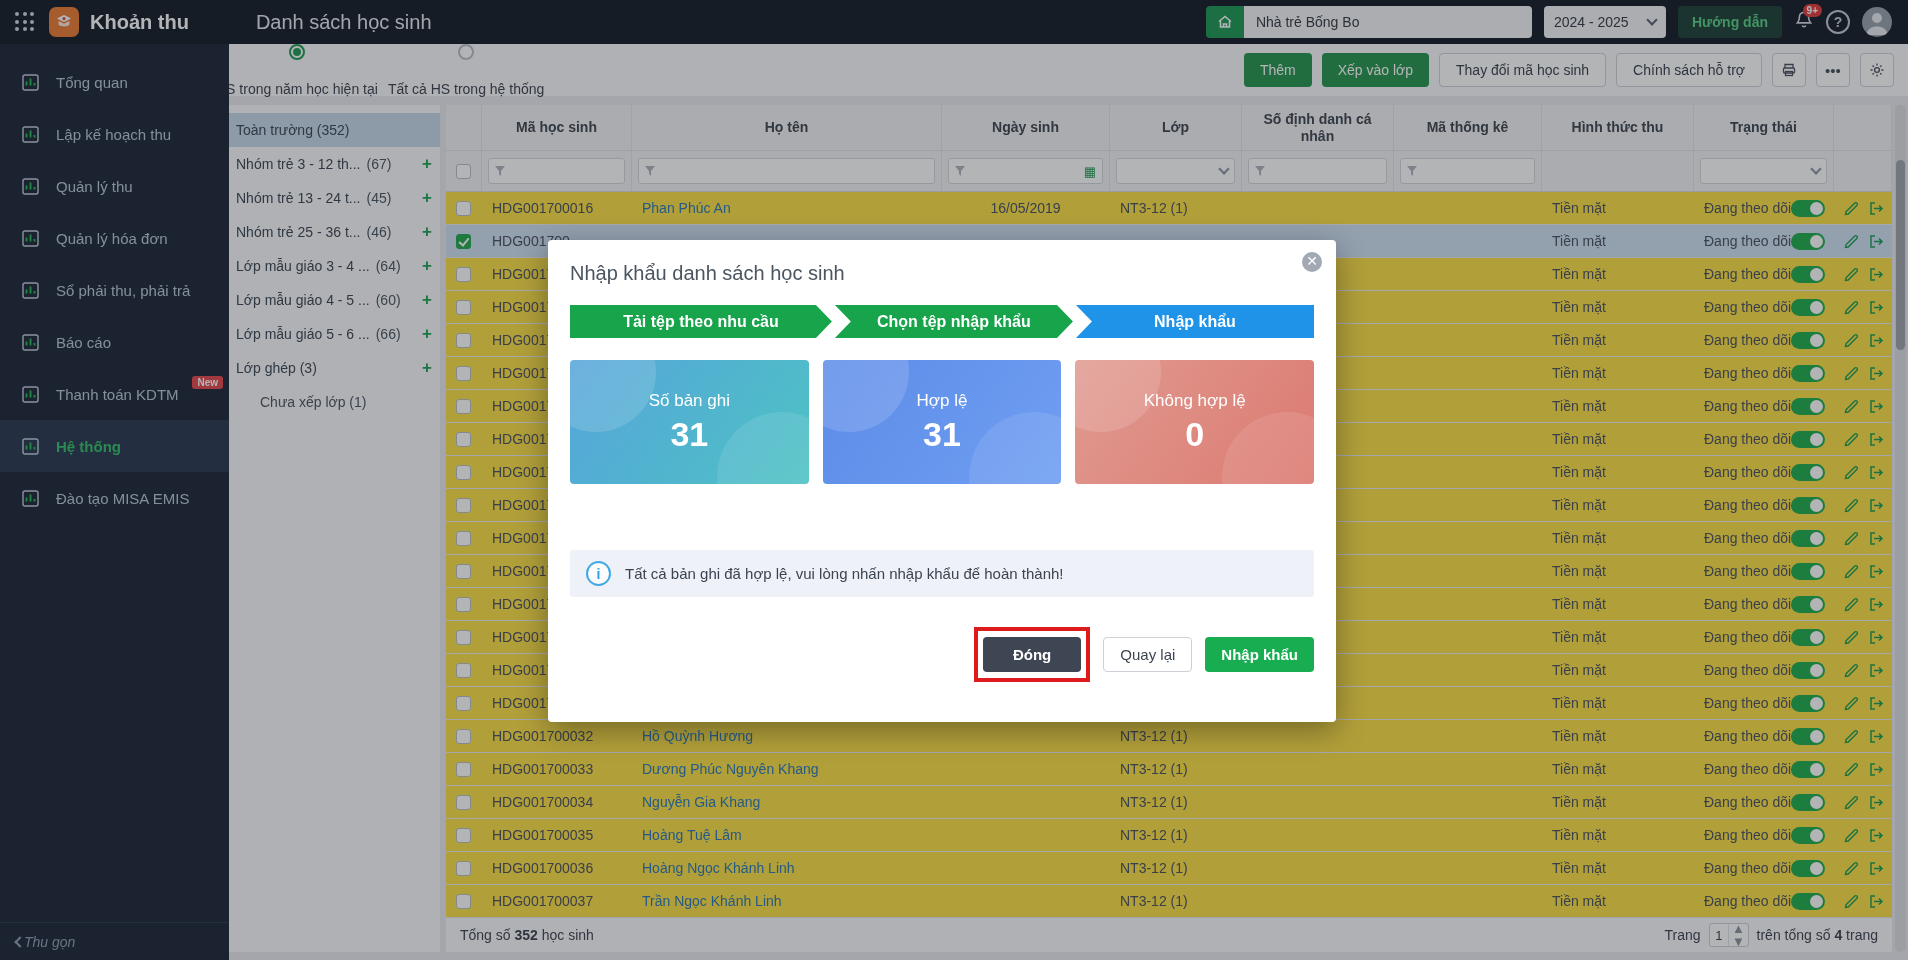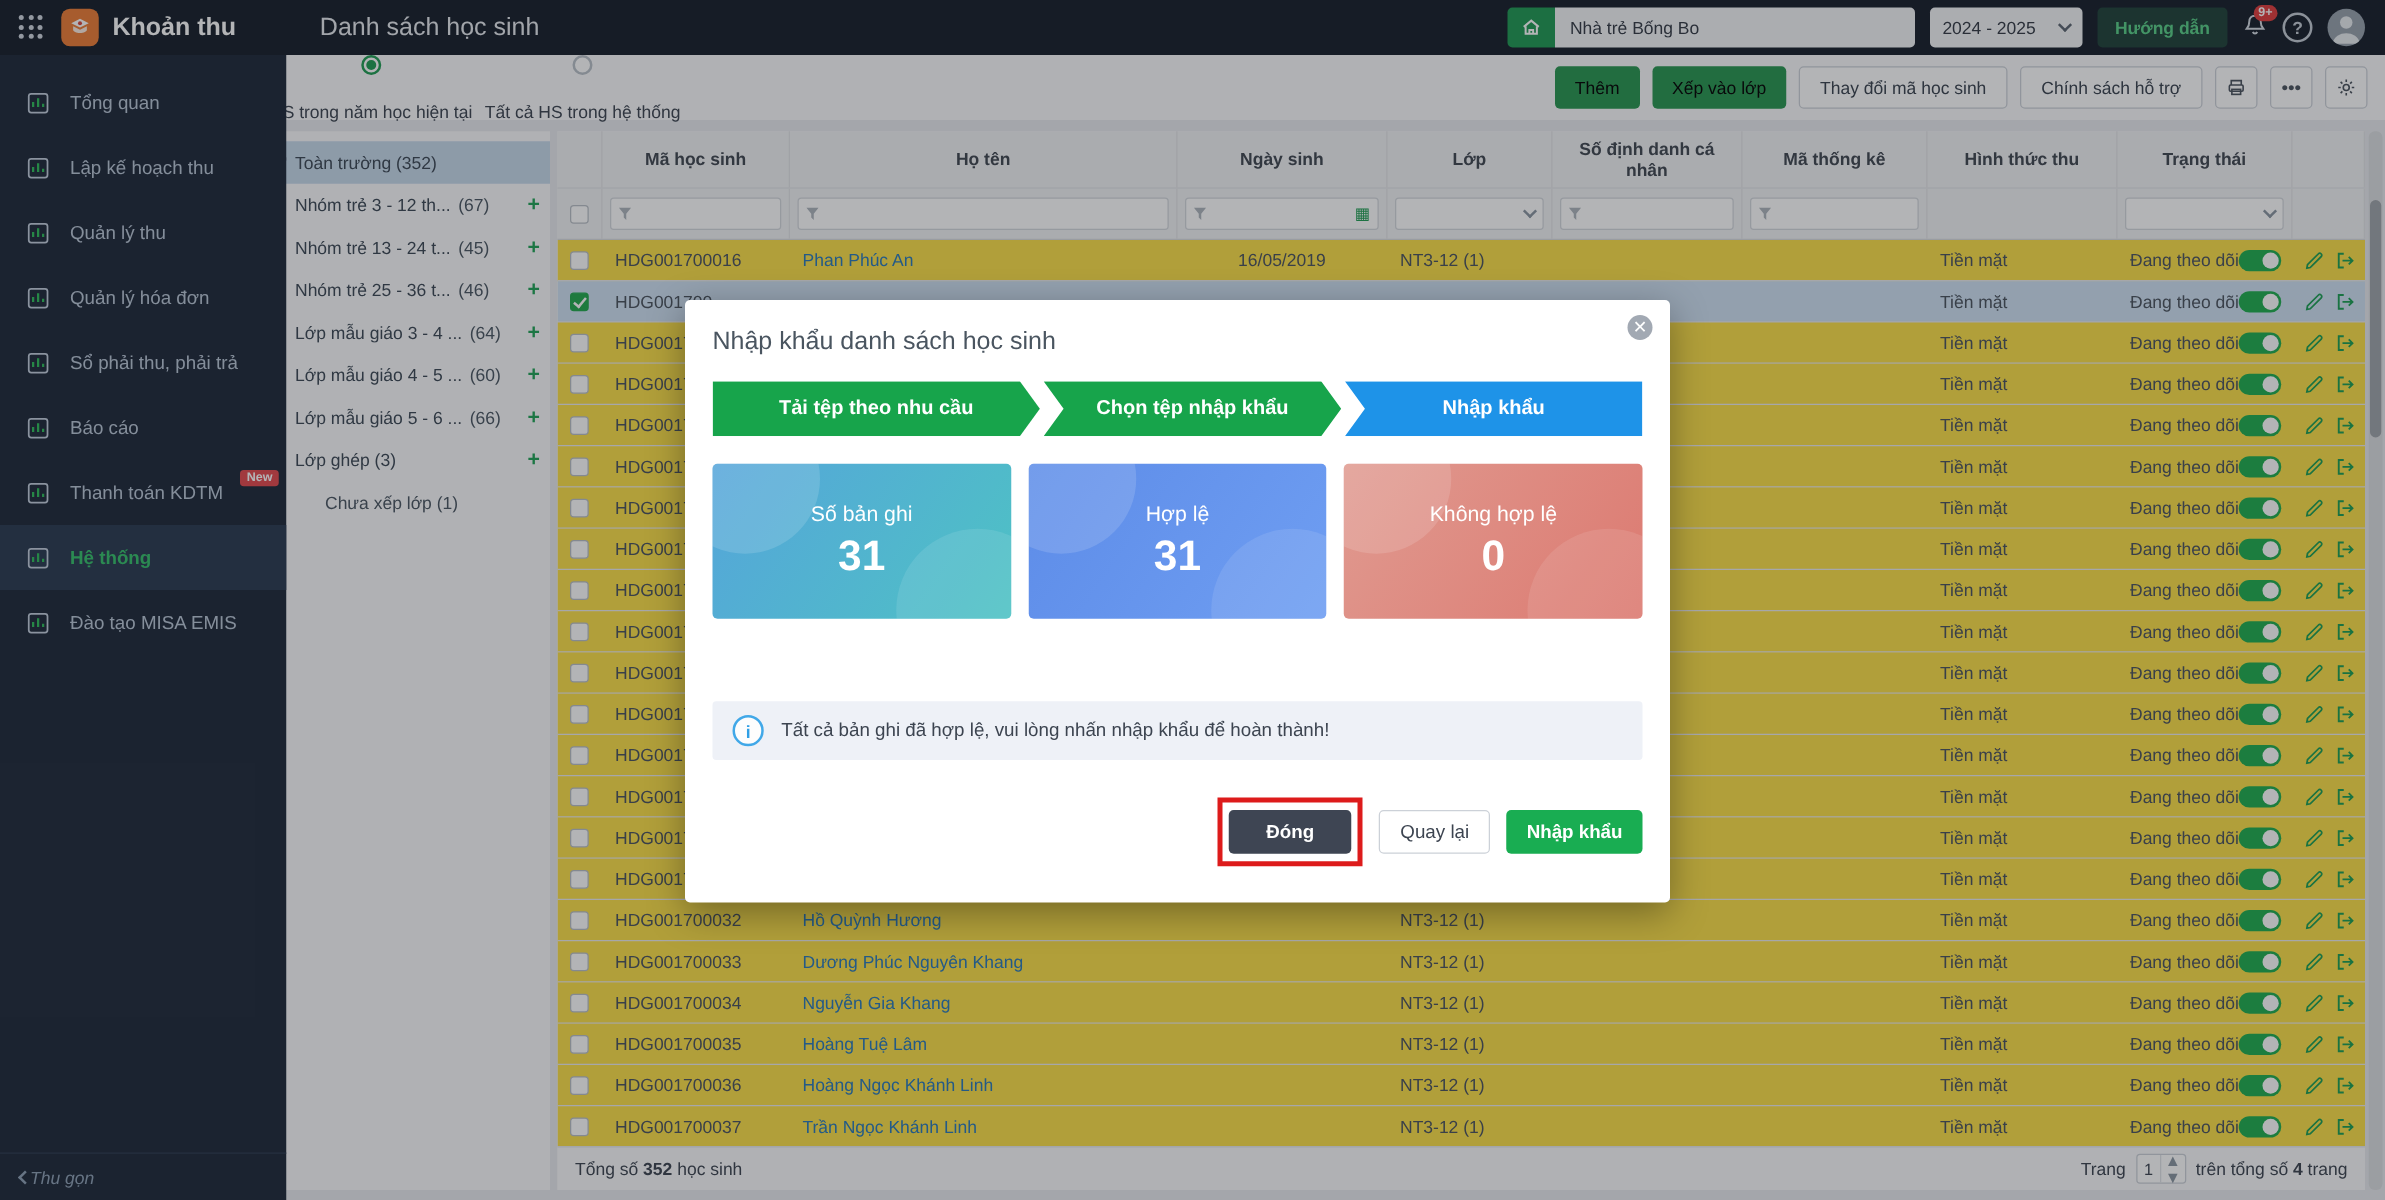--- a/index.html
+++ b/index.html
@@ -37,21 +37,21 @@
   .collapse .arr { width:8px; height:8px; border-left:2px solid #8ea0b5; border-bottom:2px solid #8ea0b5; transform:rotate(45deg); }
 
   
   .toolbar { position:absolute; left:200px; top:44px; width:1708px; height:52px; background:#fbfbfc; display:flex; align-items:center; padding:0 14px 0 16px; gap:10px; }
   .radio { display:flex; align-items:center; gap:21px; font-size:14px; color:#3c4450; cursor:pointer;flex-direction:column; }
   .rdot { width:16px; height:16px; border-radius:50%; border:2px solid #b9c0c8; background:#fff; flex:none; }
   .radio.sel .rdot { border-color:#1f9d52; position:relative; }
   .radio.sel .rdot::after { content:""; position:absolute; inset:2px; border-radius:50%; background:#1f9d52; }
   .tb-right { margin-left:auto; display:flex; align-items:center; gap:10px; }
   .btn { height:34px; border-radius:4px; font-size:14px; cursor:pointer; border:none; padding:0 16px; font-family:inherit; }
-  .btn.green { background:#28964f; color:#000000; }
+  .btn.green { background:#28964f; color:#ffffff; }
   .btn.outline { background:#fff; border:1px solid #ccd1d8; color:#39424e; }
   .iconbtn { width:34px; height:34px; border:1px solid #ccd1d8; border-radius:4px; background:#fff; display:flex; align-items:center; justify-content:center; cursor:pointer; color:#4a525d; font-size:15px; }
 
   
   .treepanel { position:absolute; left:206px; top:105px; width:234px; height:847px; background:#fbfbfc; padding-top:8px; }
   .titem { height:34px; display:flex; align-items:center; padding:0 8px 0 12px; font-size:14px; color:#3b4754; cursor:pointer; gap:6px; }
   .titem .tchev { color:#8a95a1; font-size:12px; transform:rotate(0deg); width:12px; flex:none; }
   .titem.expanded .tchev { transform:rotate(90deg); }
   .titem.leaf .tchev { visibility:hidden; }
   .titem.selected { background:#c7daeb; }
@@ -95,21 +95,21 @@
   .spin { width:14px; border-left:1px solid #e0e3e7; display:flex; flex-direction:column; align-items:center; justify-content:center; height:100%; color:#8a95a1; font-size:7px; line-height:1; cursor:pointer; }
 
   .vscroll { position:absolute; right:2px; top:105px; width:11px; height:847px; background:#dcdee1; border-radius:5px; }
   .vthumb { position:absolute; left:1px; top:55px; width:9px; height:190px; background:#9fa4aa; border-radius:5px; }
 
   
   .overlay { position:absolute; inset:0; background:rgba(25,28,34,.33); z-index:100; }
   .modal { position:absolute; left:548px; top:240px; width:788px; height:482px; background:#fff; border-radius:4px; box-shadow:0 8px 30px rgba(0,0,0,.35); z-index:110; padding:22px 22px 0 22px; }
   .mclose { position:absolute; top:12px; right:14px; width:20px; height:20px; border-radius:50%; background:#a2a9b3; color:#fff; font-size:14px; line-height:19px; text-align:center; cursor:pointer; }
   .mtitle { font-size:20px; color:#4a5560; }
-  .steps { display:flex; margin-top:20px; height:44px; }
+  .steps { display:flex; margin-top:20px; height:33px; }
   .step { display:flex; align-items:center; justify-content:center; color:#fff; font-weight:bold; font-size:16px; flex:1; }
   .step.s1 { flex:1.1; background:#17a44b; clip-path:polygon(0 0,calc(100% - 16px) 0,100% 50%,calc(100% - 16px) 100%,0 100%); }
   .step.s2 { background:#17a44b; margin-left:3px; clip-path:polygon(0 0,calc(100% - 16px) 0,100% 50%,calc(100% - 16px) 100%,0 100%,16px 50%); }
   .step.s3 { background:#1e93e8; margin-left:3px; clip-path:polygon(0 0,100% 0,100% 100%,0 100%,16px 50%); }
   .cards { display:flex; gap:14px; margin-top:22px; }
   .mcard { flex:1; height:124px; border-radius:4px; color:#fff; display:flex; flex-direction:column; align-items:center; justify-content:center; gap:4px; position:relative; overflow:hidden; }
   .mcard::before { content:""; position:absolute; width:120px; height:120px; border-radius:50%; background:rgba(255,255,255,.14); top:-48px; left:-34px; }
   .mcard::after { content:""; position:absolute; width:130px; height:130px; border-radius:50%; background:rgba(255,255,255,.10); bottom:-58px; right:-38px; }
   .mcard.teal { background:linear-gradient(125deg,#55a5da 0%,#4ec2c4 100%); }
   .mcard.blue { background:linear-gradient(125deg,#5d8ce8 0%,#6f9ef2 100%); }

